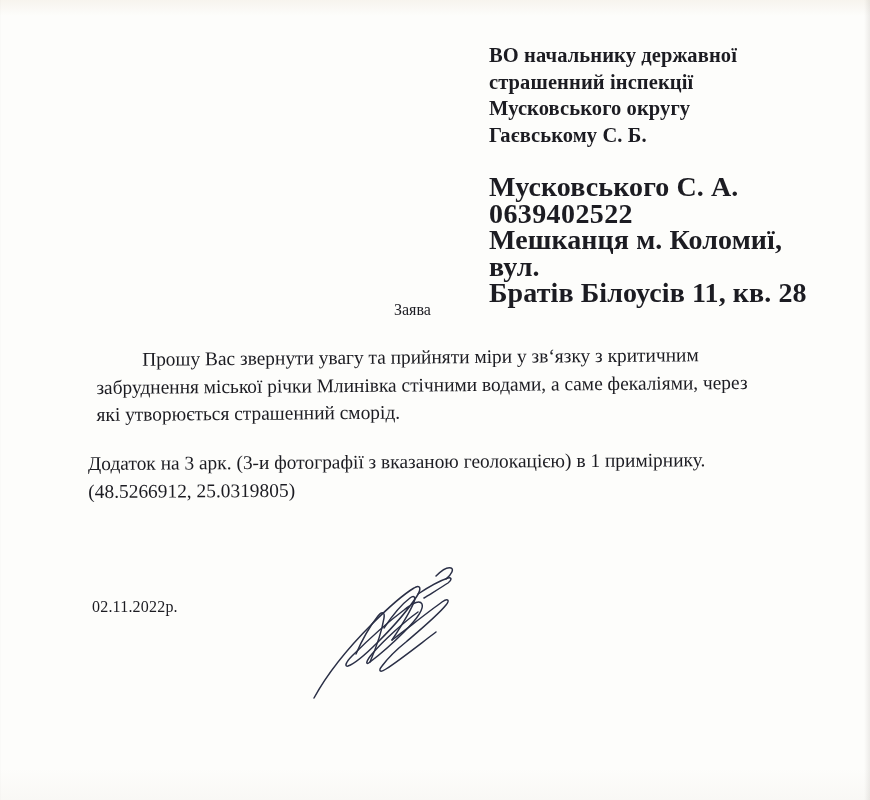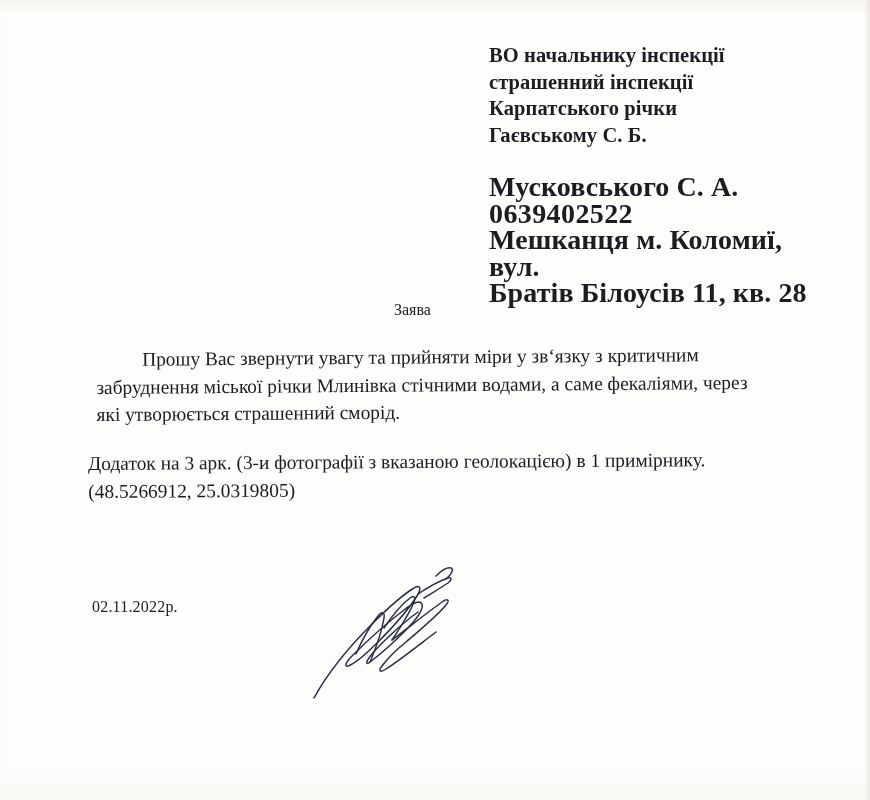--- a/index.html
+++ b/index.html
@@ -75,23 +75,23 @@
   .signature svg{display:block;width:100%;height:100%;}
 </style>
 </head>
 <body>
 
 <div id="sheet"></div>
 
 <div class="page">
 
   <div class="recipient">
-    <div>ВО начальнику інспекції</div>
+    <div>ВО начальнику державної</div>
     <div>страшенний інспекції</div>
-    <div>Карпатського річки</div>
+    <div>Мусковського округу</div>
     <div>Гаєвському С. Б.</div>
   </div>
 
   <div class="sender">
     <div>Мусковського С. А.</div>
     <div class="phone">0639402522</div>
     <div>Мешканця м. Коломиї, вул.</div>
     <div>Братів Білоусів 11, кв. 28</div>
   </div>
 

